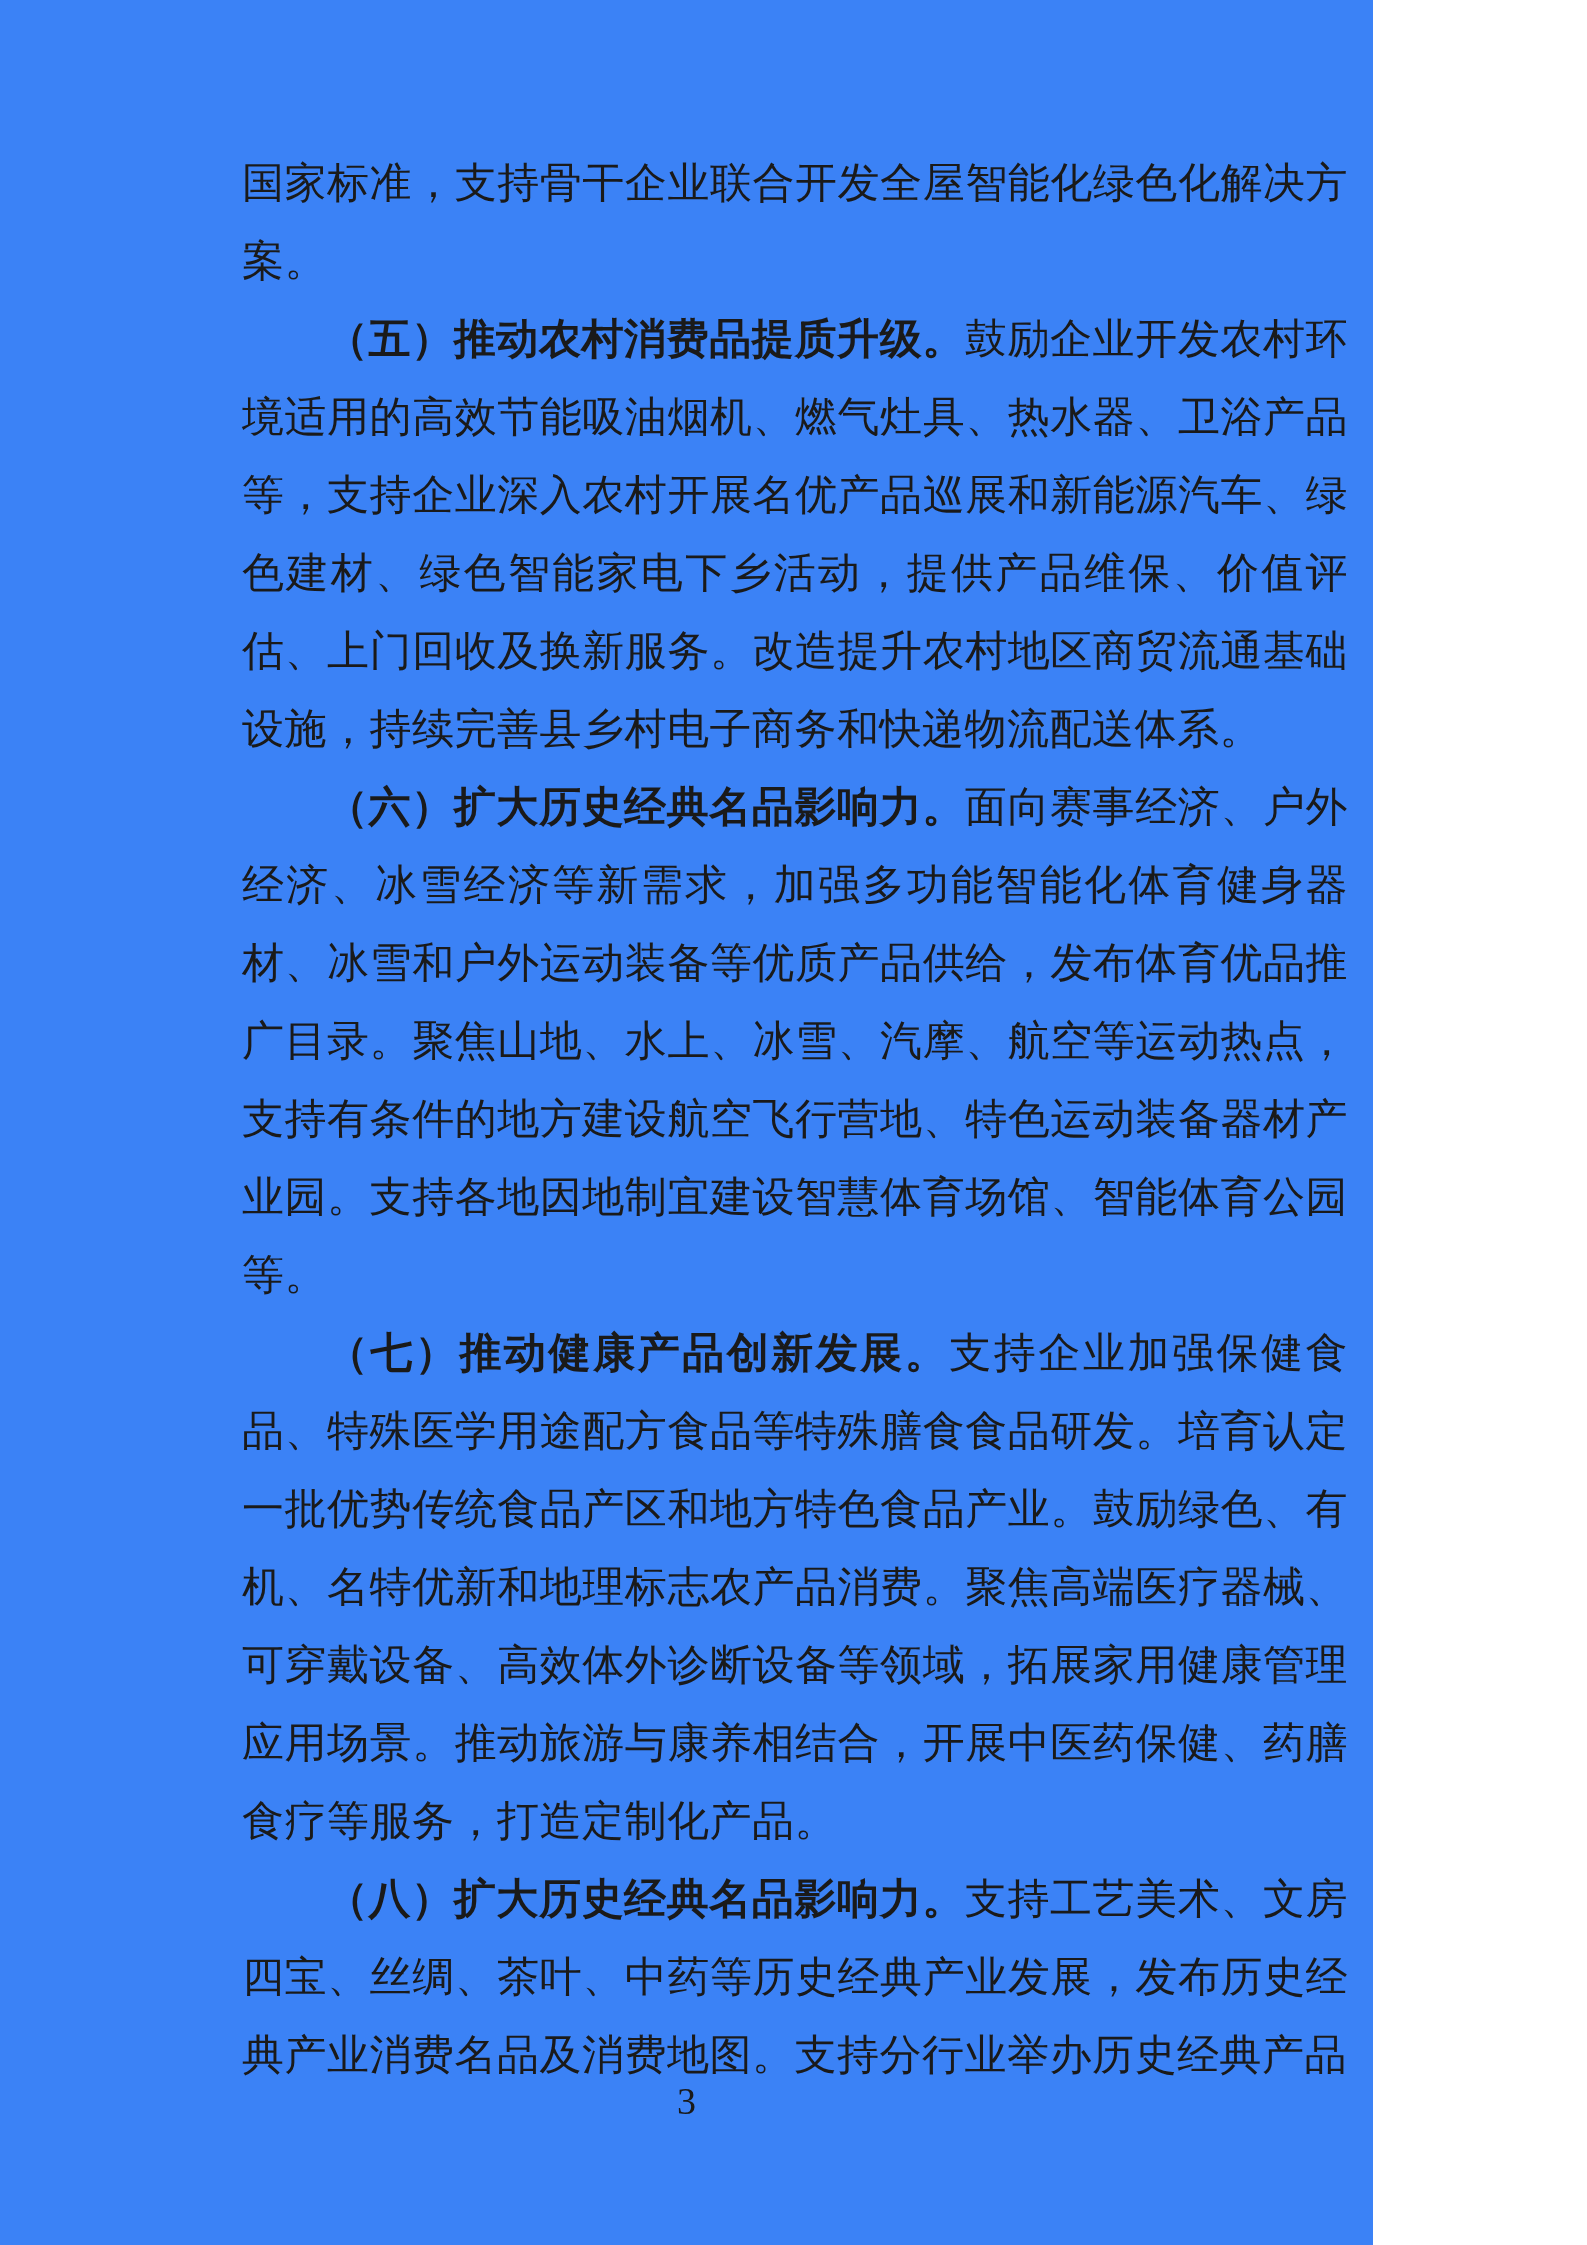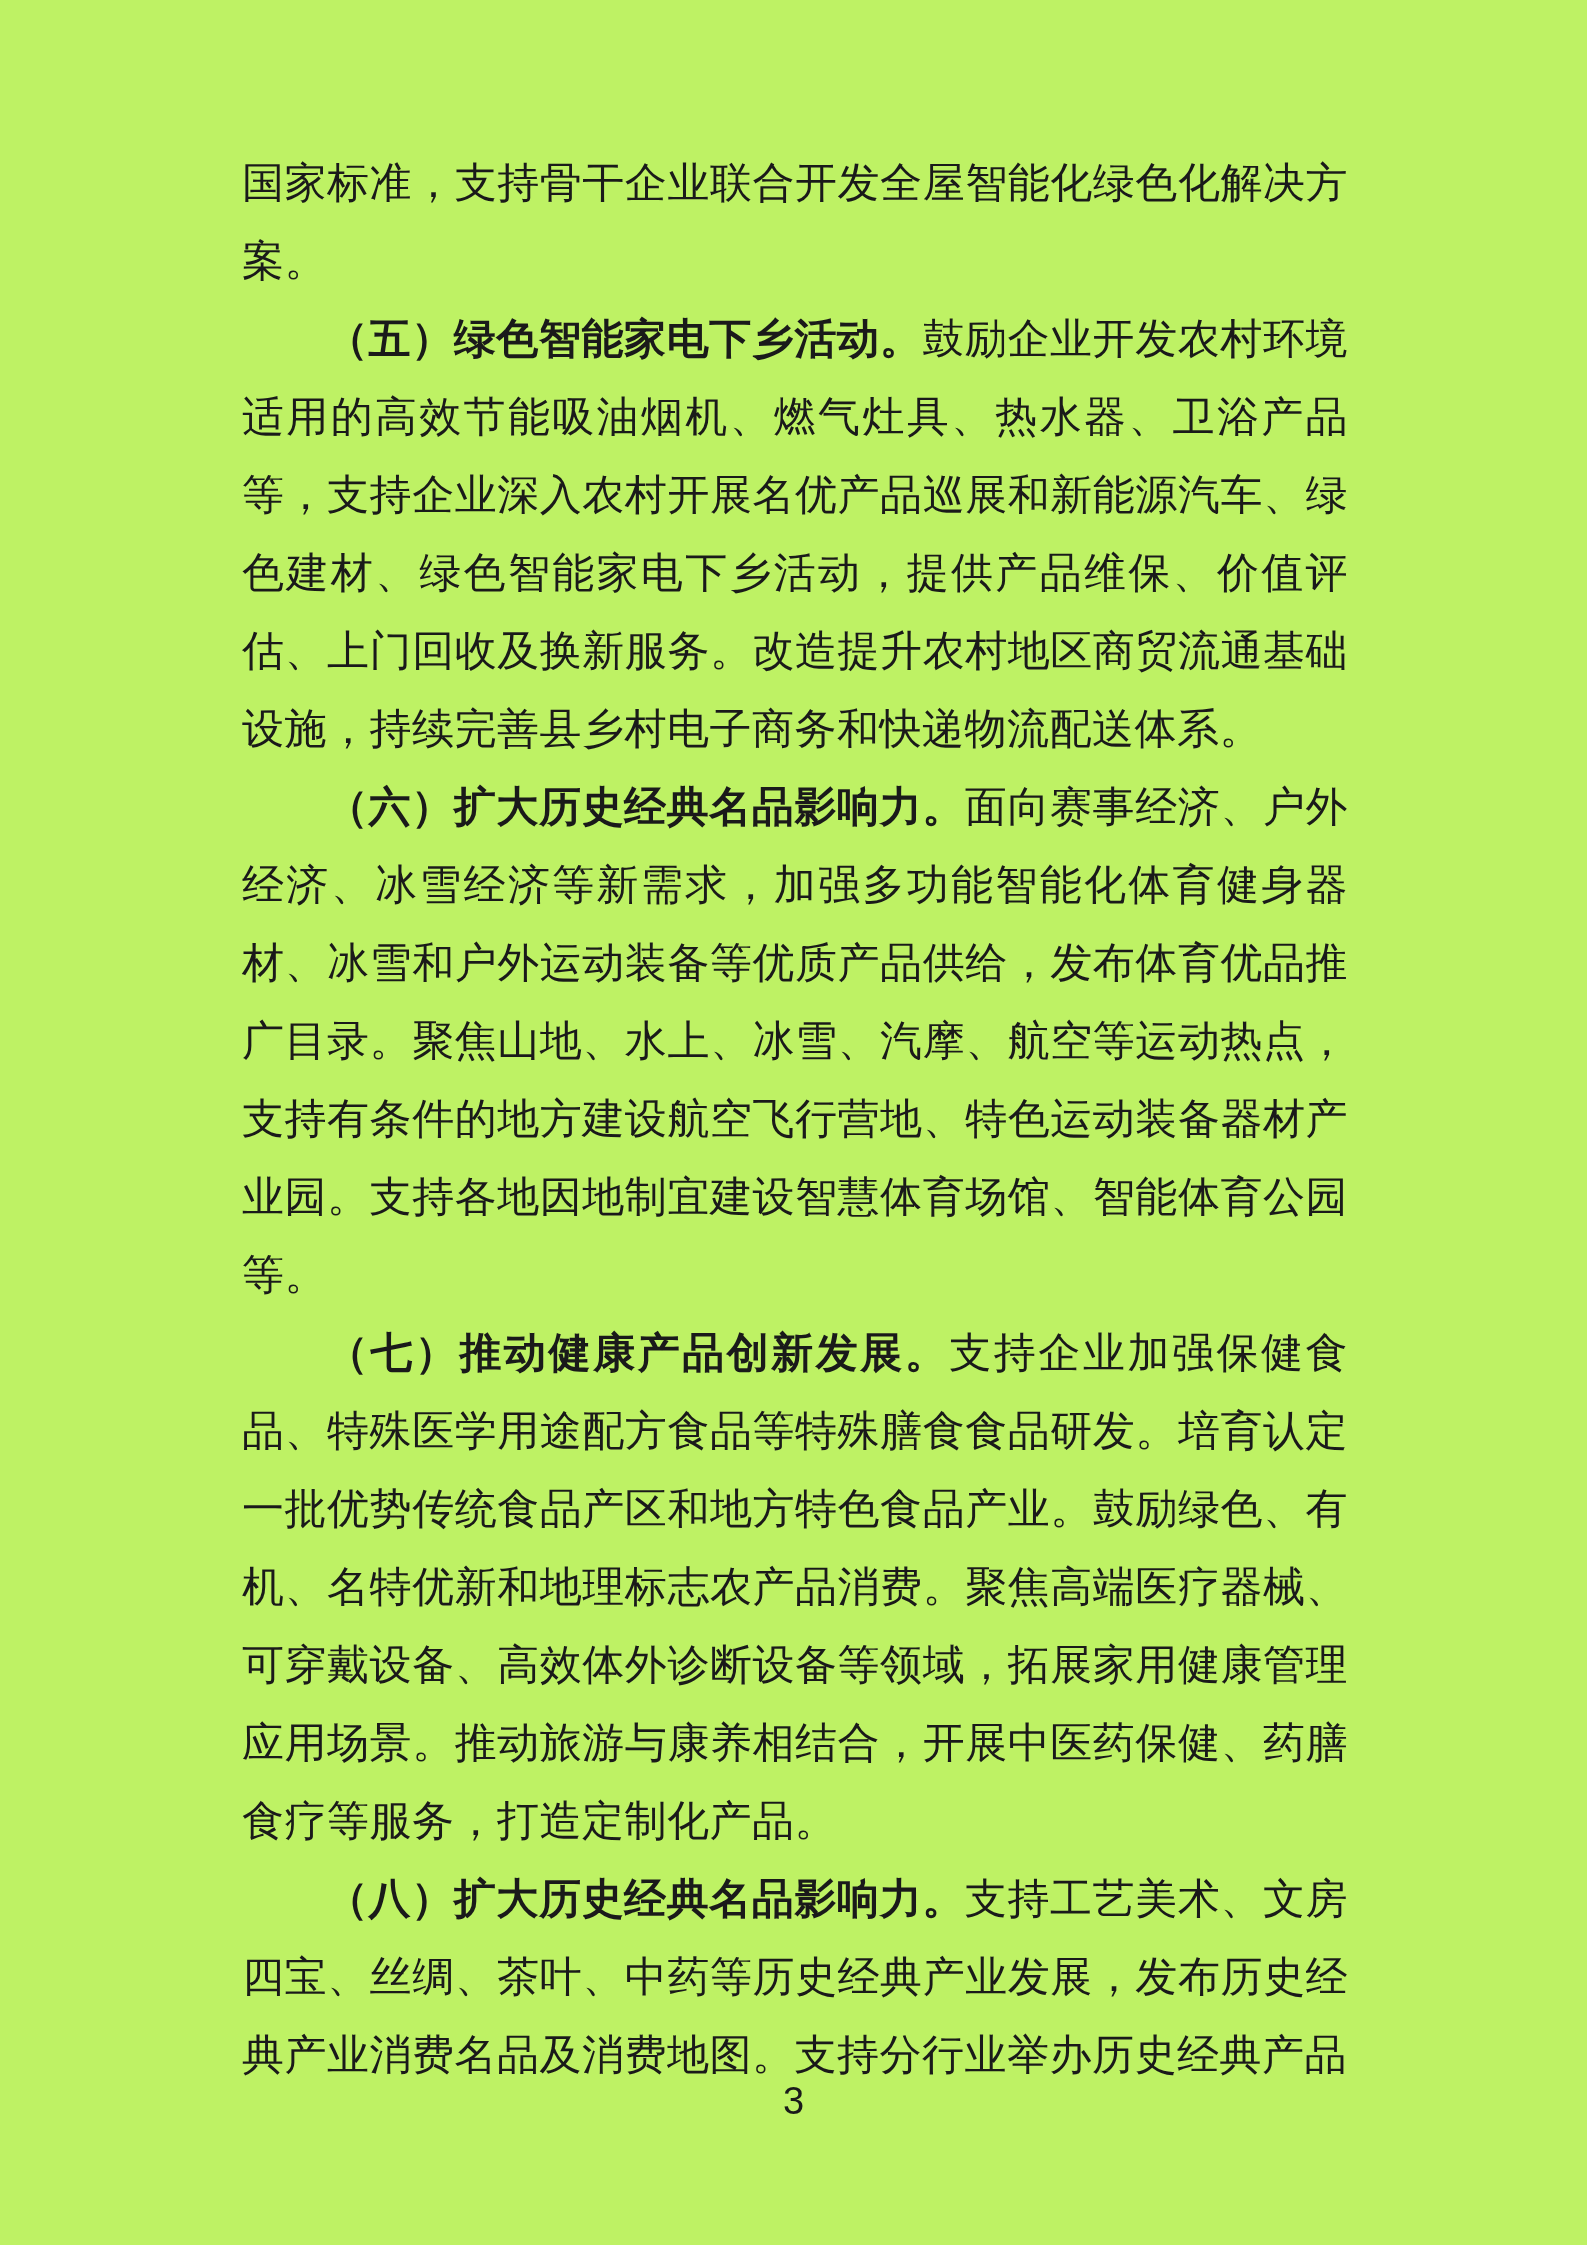--- a/index.html
+++ b/index.html
@@ -2,25 +2,25 @@
 <html><head>
 <meta charset="utf-8">
 <style>
   html, body {
     margin: 0;
     padding: 0;
     background: #ffffff;
   }
   .page {
     position: relative;
-    width: 1587px;
+    width: 1373px;
     height: 2245px;
-    background: #bef264;
+    background: #3b82f6;
     overflow: hidden;
-    font-family: Liberation Sans, sans-serif;
+    font-family: Liberation Serif, serif;
     color: #1a1a1a;
   }
   .content {
     position: absolute;
     left: 242px;
     top: 144px;
     width: 1106px;
     font-size: 42px;
     line-height: 78px;
     text-align: justify;
@@ -49,19 +49,19 @@
     line-height: 78px;
     color: #1a1a1a;
   }
 </style>
 </head>
 <body>
 
 <div class="page">
   <div class="content">
     <p class="continuation"><span>国家标准，支持骨干企业联合开发全屋智能化绿色化解决方案。</span></p>
-    <p><span class="lead">（五）绿色智能家电下乡活动。</span><span>鼓励企业开发农村环境适用的高效节能吸油烟机、燃气灶具、热水器、卫浴产品等，支持企业深入农村开展名优产品巡展和新能源汽车、绿色建材、绿色智能家电下乡活动，提供产品维保、价值评估、上门回收及换新服务。改造提升农村地区商贸流通基础设施，持续完善县乡村电子商务和快递物流配送体系。</span></p>
+    <p><span class="lead">（五）推动农村消费品提质升级。</span><span>鼓励企业开发农村环境适用的高效节能吸油烟机、燃气灶具、热水器、卫浴产品等，支持企业深入农村开展名优产品巡展和新能源汽车、绿色建材、绿色智能家电下乡活动，提供产品维保、价值评估、上门回收及换新服务。改造提升农村地区商贸流通基础设施，持续完善县乡村电子商务和快递物流配送体系。</span></p>
     <p><span class="lead">（六）扩大历史经典名品影响力。</span><span>面向赛事经济、户外经济、冰雪经济等新需求，加强多功能智能化体育健身器材、冰雪和户外运动装备等优质产品供给，发布体育优品推广目录。聚焦山地、水上、冰雪、汽摩、航空等运动热点，支持有条件的地方建设航空飞行营地、特色运动装备器材产业园。支持各地因地制宜建设智慧体育场馆、智能体育公园等。</span></p>
     <p><span class="lead">（七）推动健康产品创新发展。</span><span>支持企业加强保健食品、特殊医学用途配方食品等特殊膳食食品研发。培育认定一批优势传统食品产区和地方特色食品产业。鼓励绿色、有机、名特优新和地理标志农产品消费。聚焦高端医疗器械、可穿戴设备、高效体外诊断设备等领域，拓展家用健康管理应用场景。推动旅游与康养相结合，开展中医药保健、药膳食疗等服务，打造定制化产品。</span></p>
     <p><span class="lead">（八）扩大历史经典名品影响力。</span><span>支持工艺美术、文房四宝、丝绸、茶叶、中药等历史经典产业发展，发布历史经典产业消费名品及消费地图。支持分行业举办历史经典产品</span></p>
   </div>
   <div class="page-number">3</div>
 </div>
 
 </body></html>

